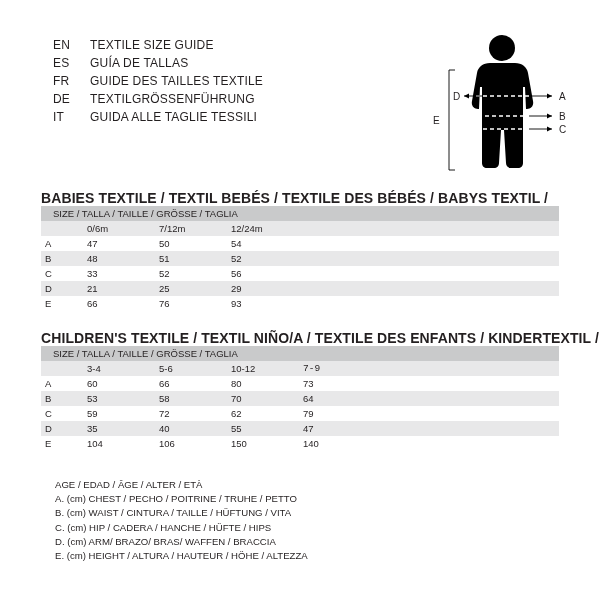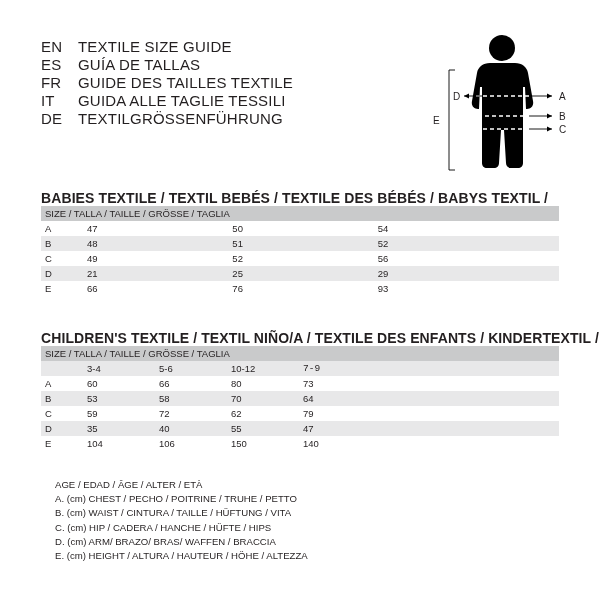--- a/index.html
+++ b/index.html
@@ -24,22 +24,23 @@
   .lang-block {
     position: absolute;
     left: 41px;
     top: 38px;
     width: 300px;
   }
   .lang-row {
     display: flex;
     align-items: baseline;
     height: 18px;
-    font-size: 15px;
+    font-size: 12px;
     letter-spacing: 0.2px;
+    margin-left: 12px;
   }
   .lang-code {
     width: 37px;
     flex: 0 0 37px;
     color: #231f20;
   }
   .lang-text {
     color: #231f20;
   }
 
@@ -82,21 +83,21 @@
   table.size-table td {
     padding: 0;
     height: 15px;
     line-height: 15px;
     vertical-align: middle;
   }
   
   tr.band td {
     background: #c9cacb;
     font-size: 9.5px;
-    padding-left: 4px;
+    padding-left: 12px;
   }
   tr.subhead td {
     background: #e8e8e9;
     padding-left: 4px;
   }
   tr.data td {
     padding-left: 4px;
   }
   tr.shaded td {
     background: #e8e8e9;
@@ -134,26 +135,26 @@
     </div>
     <div class="lang-row">
       <span class="lang-code">ES</span>
       <span class="lang-text">GUÍA DE TALLAS</span>
     </div>
     <div class="lang-row">
       <span class="lang-code">FR</span>
       <span class="lang-text">GUIDE DES TAILLES TEXTILE</span>
     </div>
     <div class="lang-row">
+      <span class="lang-code">DE</span>
+      <span class="lang-text">TEXTILGRÖSSENFÜHRUNG</span>
+    </div>
+    <div class="lang-row">
       <span class="lang-code">IT</span>
       <span class="lang-text">GUIDA ALLE TAGLIE TESSILI</span>
-    </div>
-    <div class="lang-row">
-      <span class="lang-code">DE</span>
-      <span class="lang-text">TEXTILGRÖSSENFÜHRUNG</span>
     </div>
   </div>
 
   <div class="figure">
     <svg width="150" height="160" viewBox="0 0 150 160">
 
       <g fill="#000000">
         <circle cx="77" cy="18" r="13"></circle>
         <path d="M64 33 h26 c7 0 12 4 13 10 l5 28 c1 5 -2 8 -6 8 l-1 0 l-1 -22 l-2 0 l0 28 l0 48 c0 3 -2 5 -5 5 l-7 0 c-3 0 -5 -2 -5 -5 l-2 -33 l-3 0 l-2 33 c0 3 -2 5 -5 5 l-7 0 c-3 0 -5 -2 -5 -5 l0 -48 l0 -28 l-2 0 l-1 22 l-1 0 c-4 0 -7 -3 -6 -8 l5 -28 c1 -6 6 -10 13 -10 z"></path>
       </g>
@@ -192,37 +193,44 @@
     </svg>
   </div>
 
   <div class="section-title" id="babies-title">BABIES TEXTILE / TEXTIL BEBÉS / TEXTILE DES BÉBÉS / BABYS TEXTIL  / BAMBINI TESSILE</div>
 
   <table class="size-table" id="babies-table">
     <tbody>
         <tr class="band">
       <td colspan="5">SIZE / TALLA / TAILLE / GRÖSSE / TAGLIA</td>
     </tr>
+    <tr class="subhead">
+      <td class="c-label"></td>
+      <td class="c-1">0/6m</td>
+      <td class="c-2">7/12m</td>
+      <td class="c-3">12/24m</td>
+      <td class="c-rest"></td>
+    </tr>
     <tr class="data plain">
       <td class="c-label">A</td>
       <td>47</td>
       <td>50</td>
       <td>54</td>
       <td></td>
     </tr>
     <tr class="data shaded">
       <td class="c-label">B</td>
       <td>48</td>
       <td>51</td>
       <td>52</td>
       <td></td>
     </tr>
     <tr class="data plain">
       <td class="c-label">C</td>
-      <td>49</td>
+      <td>33</td>
       <td>52</td>
       <td>56</td>
       <td></td>
     </tr>
     <tr class="data shaded">
       <td class="c-label">D</td>
       <td>21</td>
       <td>25</td>
       <td>29</td>
       <td></td>

